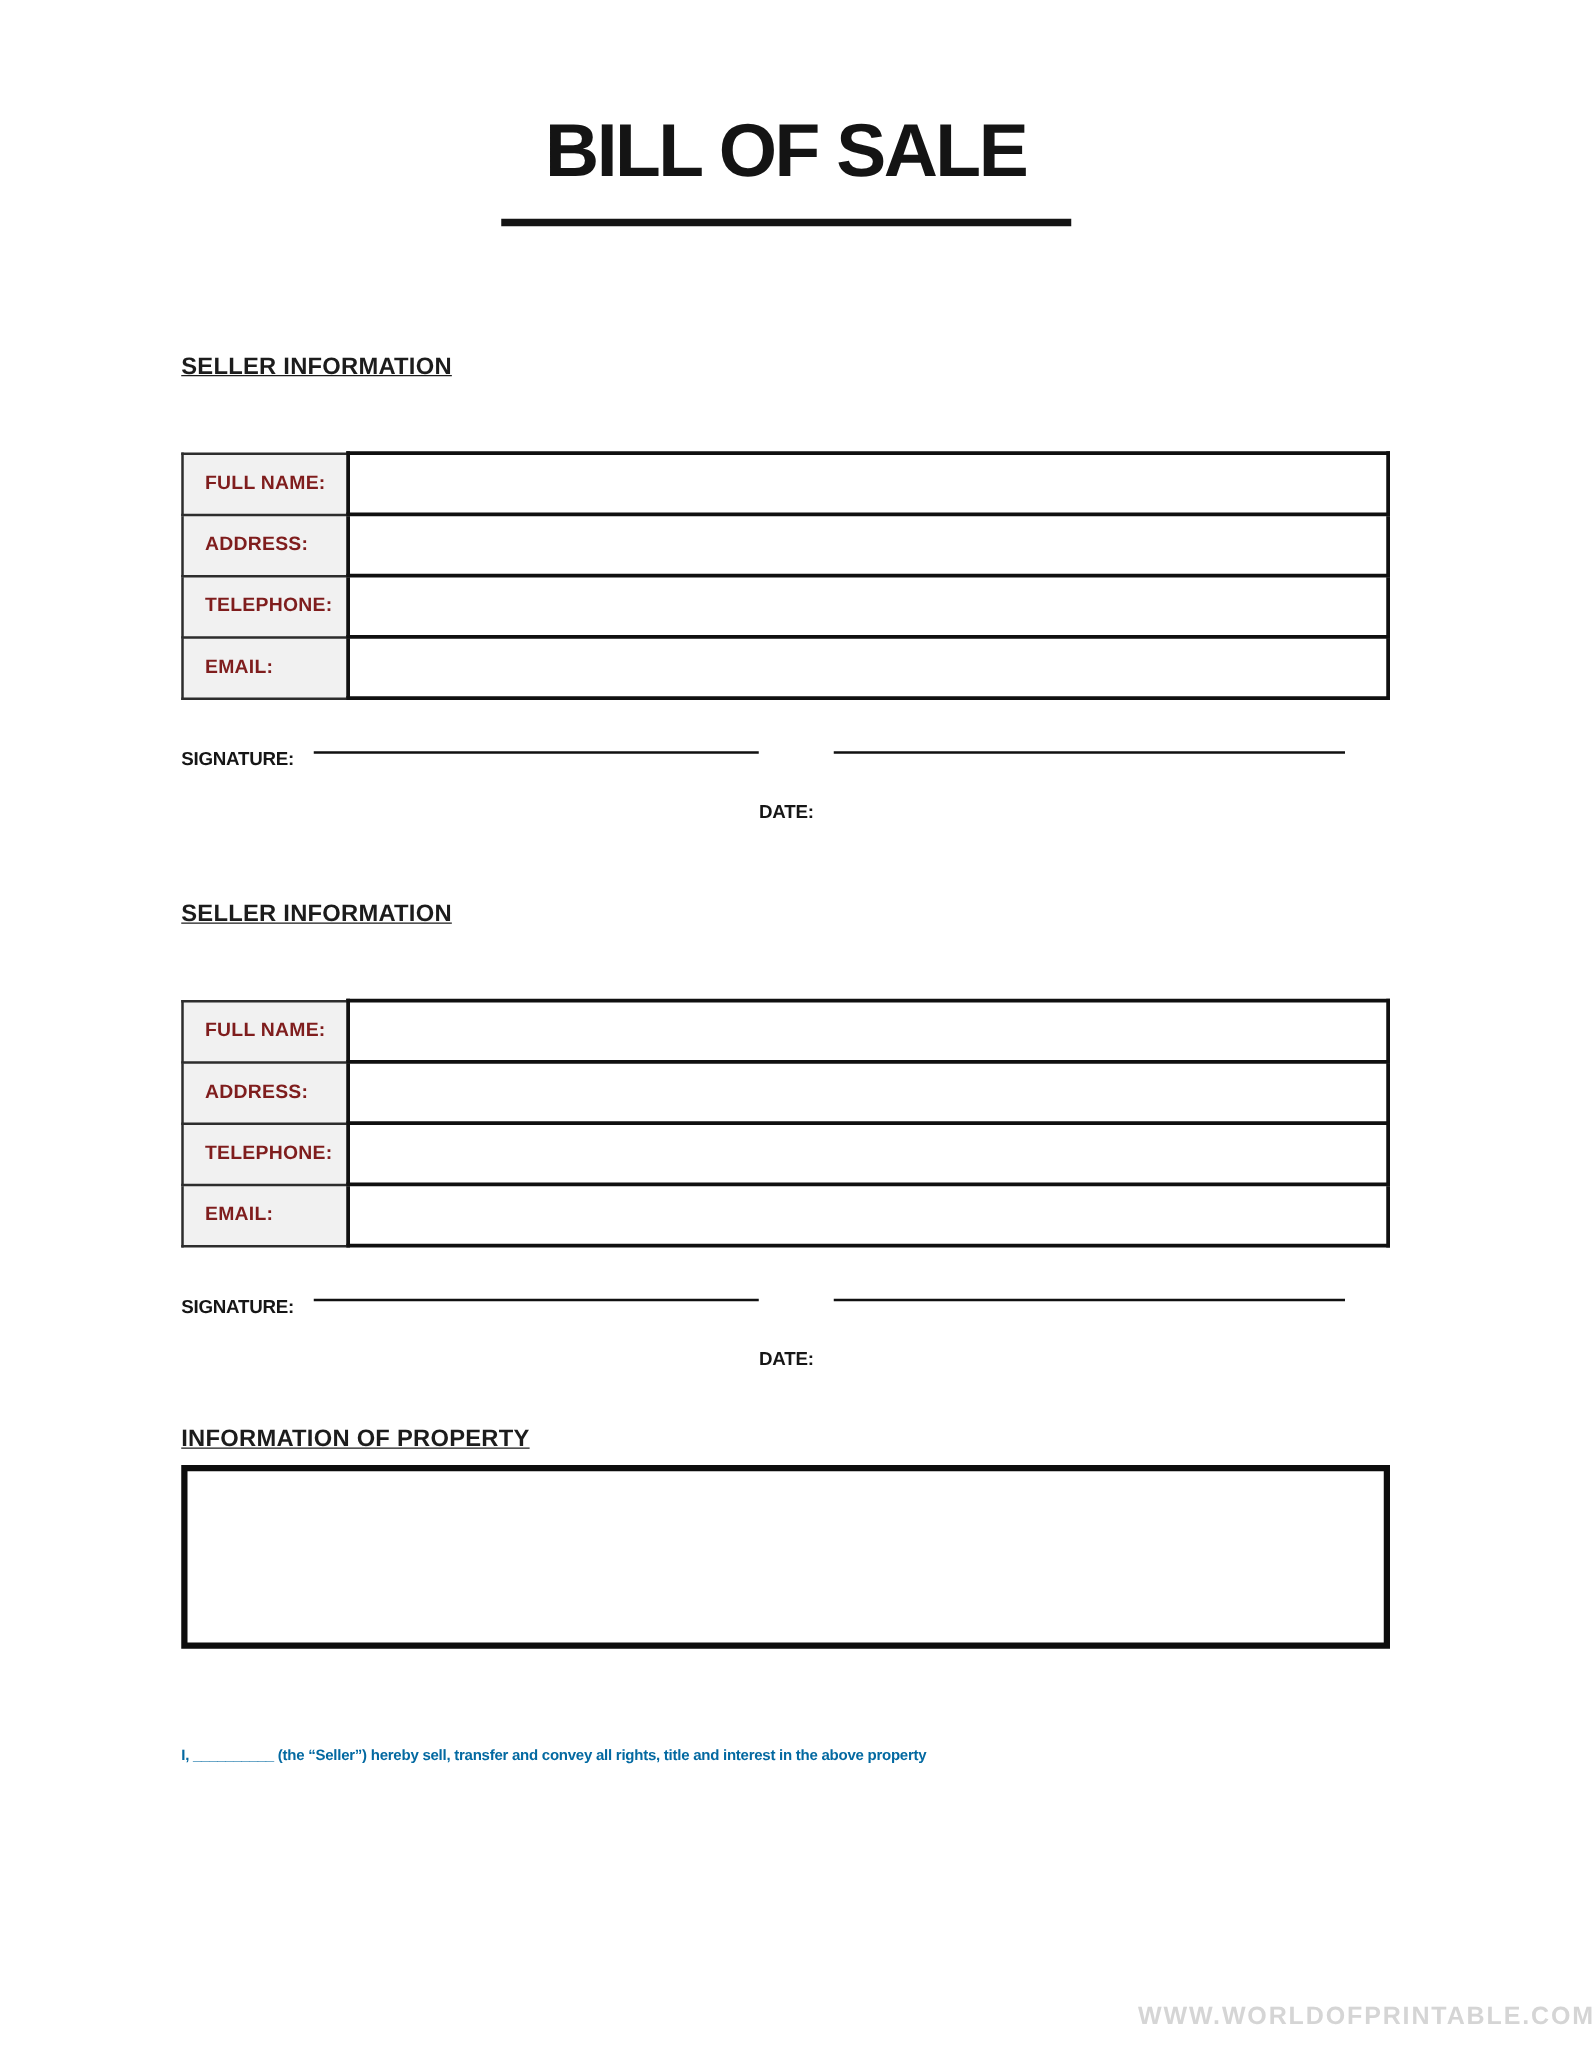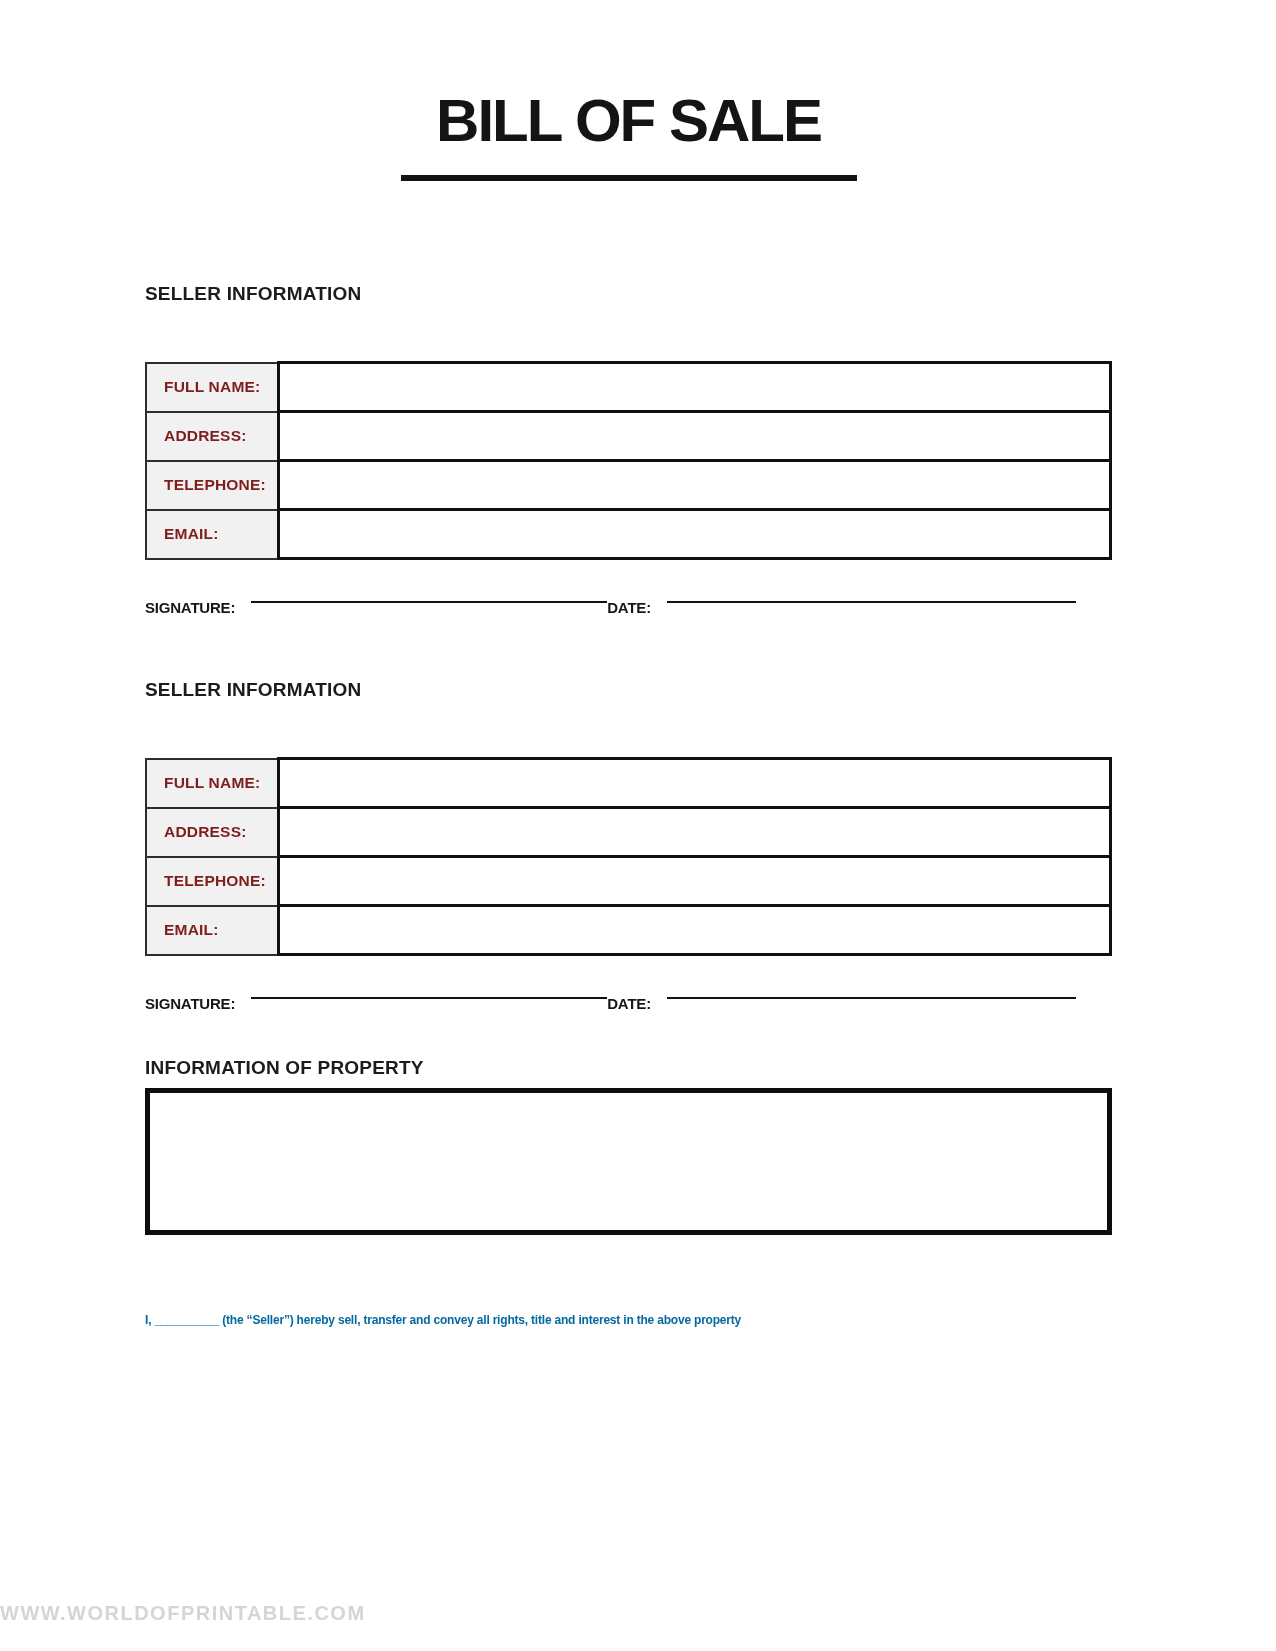--- a/index.html
+++ b/index.html
@@ -33,20 +33,21 @@
     margin: 20px auto 0 auto;
   }
 
   
   .section-heading {
     margin: 0;
     font-size: 19px;
     font-weight: bold;
     letter-spacing: 0.2px;
     color: #1c1c1c;
+    text-decoration: underline;
   }
   .seller-section .section-heading { margin-top: 102px; }
   .buyer-section  .section-heading { margin-top: 64px; }
   .property-section .section-heading { margin-top: 46px; }
 
   
   table.info-table {
     border-collapse: collapse;
     width: 100%;
     margin-top: 56px;
@@ -82,21 +83,21 @@
     font-size: 15px;
     letter-spacing: -0.2px;
     color: #161616;
     line-height: 1;
   }
   .write-line {
     border-bottom: 2px solid #111111;
     height: 3px;
   }
   .line-signature { width: 356px; margin-left: 16px; }
-  .label-date { margin-left: auto; }
+  .label-date { margin-left: auto; margin-top: 42px; }
   .line-date { flex: 1; margin-left: 16px; }
 
   
   .desc-box {
     margin-top: 9px;
     height: 147px;
     border: 5px solid #0d0d0d;
     background: #ffffff;
   }
 
@@ -109,21 +110,21 @@
     letter-spacing: -0.2px;
     color: #0369a1;
     white-space: nowrap;
   }
 
   
   .page-footer {
     position: absolute;
     left: 0; right: 0;
     bottom: 26px;
-    text-align: left;
+    text-align: right;
     margin-top: 48px;
   }
   .footer-url {
     color: #d5d5d5;
     font-weight: bold;
     font-size: 20px;
     letter-spacing: 1.5px;
   }
 </style>
 </head>

